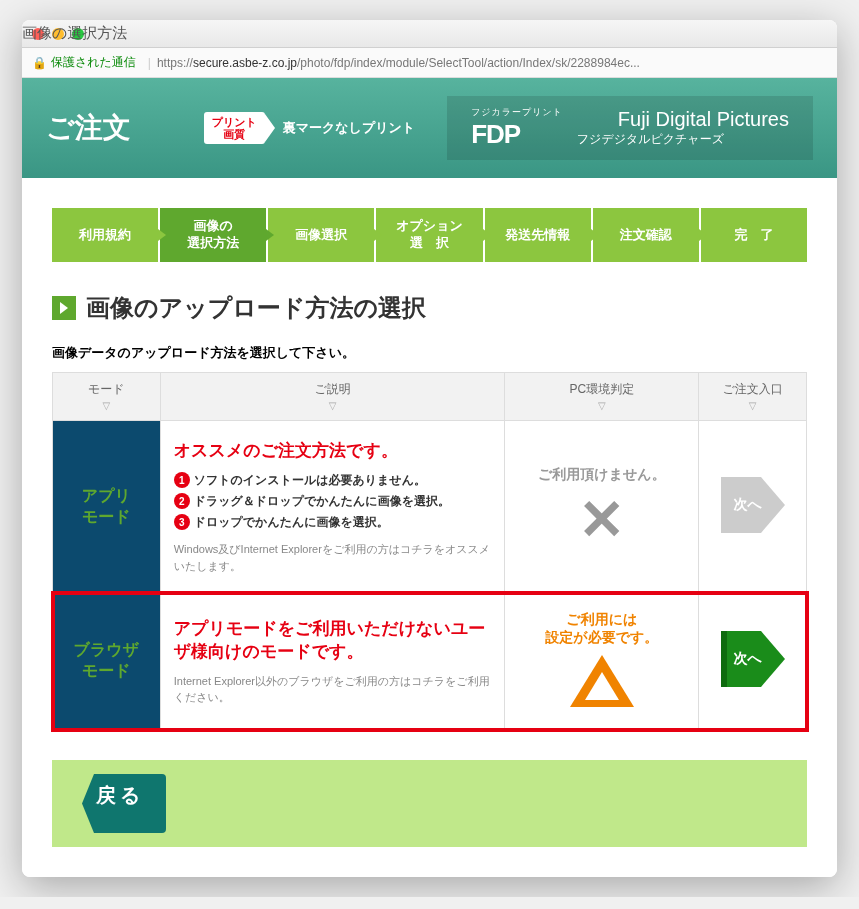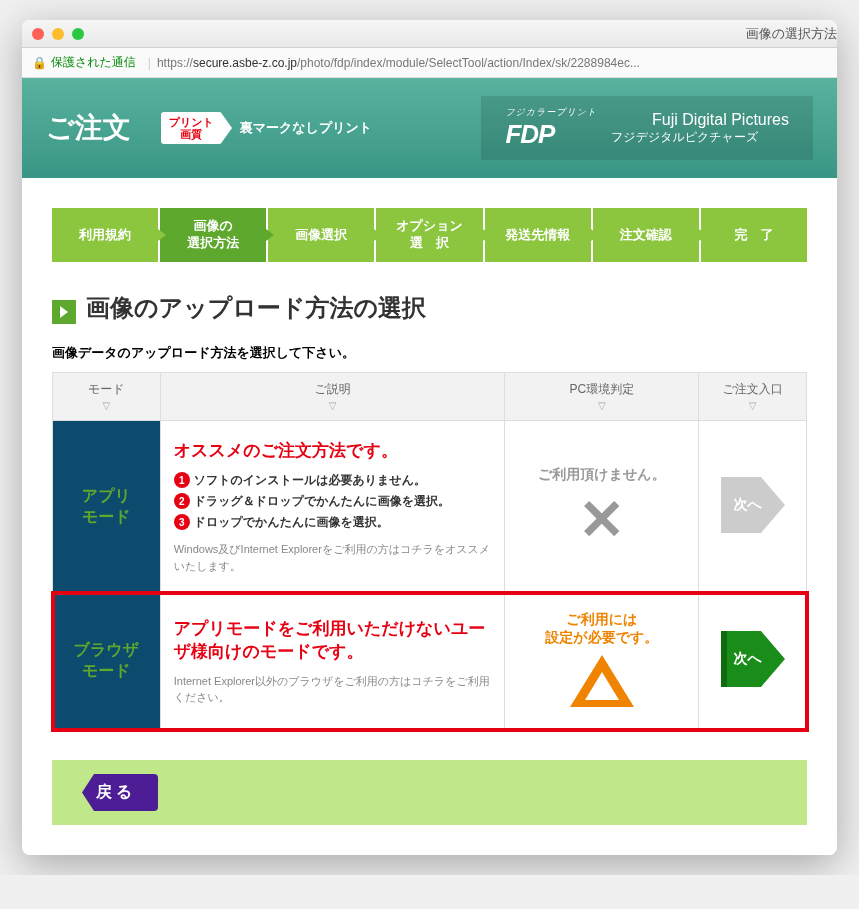--- a/index.html
+++ b/index.html
@@ -4,47 +4,47 @@
 <style>
 * { margin: 0; padding: 0; box-sizing: border-box; }
 body { font-family: "Hiragino Kaku Gothic Pro", "Meiryo", sans-serif; background: #f0f0f0; display: flex; justify-content: center; padding: 20px; }
 .window { width: 815px; background: #fff; border-radius: 8px; box-shadow: 0 10px 40px rgba(0,0,0,0.3); overflow: hidden; }
 .titlebar { height: 28px; background: linear-gradient(#f6f6f6,#e8e8e8); border-bottom: 1px solid #d0d0d0; display: flex; align-items: center; padding: 0 10px; position: relative; }
 .tl-buttons { display: flex; gap: 8px; }
 .tl-btn { width: 12px; height: 12px; border-radius: 50%; }
 .tl-close { background: #ff5f57; }
 .tl-min { background: #ffbd2e; }
 .tl-max { background: #28c940; }
-.tl-title { position: absolute; left: 8px; right: 0; text-align: right; font-size: 13px; color: #555; pointer-events: none; }
+.tl-title { position: absolute; left: 0; right: 0; text-align: left; font-size: 15px; color: #555; pointer-events: none; }
 .addrbar { height: 30px; background: #fafafa; border-bottom: 1px solid #ddd; display: flex; align-items: center; padding: 0 10px; font-size: 12px; color: #555; }
 .lock-icon { color: #0a0; margin-right: 4px; font-size: 12px; }
 .addr-secure { color: #0a8a0a; margin-right: 6px; }
 .addr-sep { color: #ccc; margin: 0 6px; }
 .addr-url { color: #777; white-space: nowrap; overflow: hidden; text-overflow: ellipsis; }
 .addr-url .host { color: #333; }
 .header { background: linear-gradient(#57b39e,#3a9684); padding: 18px 24px; display: flex; align-items: center; }
 .header-title { color: #fff; font-size: 28px; font-weight: bold; margin-right: 30px; }
-.print-badge { display: inline-flex; align-items: center; }
+.print-badge { display: inline-flex; align-items: center; margin-left: 43px; }
 .print-tag { background: #fff; padding: 4px 8px; border-radius: 3px; position: relative; }
 .print-tag-text { color: #e60012; font-size: 11px; font-weight: bold; line-height: 1.1; text-align: center; }
 .print-arrow { width: 0; height: 0; border-top: 14px solid transparent; border-bottom: 14px solid transparent; border-left: 10px solid #fff; }
 .print-label { color: #fff; font-size: 13px; font-weight: bold; margin-left: 8px; }
 .fdp-block { margin-left: auto; background: rgba(0,0,0,0.12); padding: 10px 24px; display: flex; align-items: center; gap: 14px; }
-.fdp-logo { color: #fff; font-style: italic; }
+.fdp-logo { color: #fff; }
 .fdp-logo-sub { font-size: 9px; letter-spacing: 1px; }
 .fdp-logo-main { font-size: 26px; font-weight: bold; letter-spacing: -1px; }
 .fdp-text { color: #fff; }
-.fdp-text-en { font-size: 16px; margin-left: 41px; }
+.fdp-text-en { font-size: 20px; margin-left: 41px; }
 .fdp-text-jp { font-size: 12px; }
 .content { padding: 30px; background: #fff; }
 .steps { display: flex; gap: 2px; margin-bottom: 30px; }
 .step { flex: 1; height: 54px; background: #8cc63f; color: #fff; display: flex; align-items: center; justify-content: center; font-size: 13px; font-weight: bold; text-align: center; position: relative; line-height: 1.3; }
 .step.active { background: #5fa82e; }
 .step-arrow { position: absolute; right: -8px; top: 50%; transform: translateY(-50%); width: 0; height: 0; border-top: 6px solid transparent; border-bottom: 6px solid transparent; border-left: 8px solid #8cc63f; z-index: 1; }
-.section-title { display: flex; align-items: flex-end; gap: 10px; margin-bottom: 20px; font-size: 24px; font-weight: bold; color: #333; }
+.section-title { display: flex; align-items: center; gap: 10px; margin-bottom: 20px; font-size: 24px; font-weight: bold; color: #333; }
 .title-icon { width: 24px; height: 24px; background: #5fa82e; display: inline-flex; align-items: center; justify-content: center; }
 .title-icon::after { content: ''; width: 0; height: 0; border-top: 6px solid transparent; border-bottom: 6px solid transparent; border-left: 8px solid #fff; }
 .subtitle { font-size: 13px; font-weight: bold; margin-bottom: 10px; }
 .table { width: 100%; border-collapse: collapse; }
 .table th { background: #f2f2f2; border: 1px solid #ddd; padding: 8px; font-size: 12px; color: #666; font-weight: normal; }
 .table th .sort { display: block; text-align: center; }
 .sort-icon { color: #aaa; font-size: 10px; }
 .table td { border: 1px solid #ddd; padding: 18px 13px; vertical-align: middle; }
 .mode-cell { background: #0c4a6e; text-align: center; font-size: 16px; font-weight: bold; color: #5fa82e; width: 100px; }
 .desc-cell { width: 320px; }
@@ -62,21 +62,21 @@
 .tri-icon::after { content: ''; position: absolute; left: -17px; top: 17px; width: 0; height: 0; border-left: 17px solid transparent; border-right: 17px solid transparent; border-bottom: 28px solid #fff; }
 .action-cell { width: 100px; text-align: center; }
 .next-btn { display: inline-block; width: 72px; height: 72px; position: relative; }
 .next-btn-shape { position: absolute; inset: 0; }
 .next-btn.disabled svg path { fill: #ccc; }
 .next-btn.enabled svg path { fill: #1a8c1a; }
 .next-btn.enabled svg .dark { fill: #0e6b0e; }
 .next-btn-text { position: absolute; left: 0; right: 10px; top: 50%; transform: translateY(-50%); color: #fff; font-size: 14px; font-weight: bold; text-align: center; }
 .row-highlight { outline: 4px solid #e60012; outline-offset: -2px; }
 .footer-bar { background: #c0e88a; padding: 14px 30px; margin-top: 30px; }
-.back-btn { display: inline-flex; align-items: center; background: #4c1d95; color: #fff; font-weight: bold; font-size: 16px; padding: 8px 22px 8px 14px; border-radius: 4px; position: relative; clip-path: polygon(12px 0, 100% 0, 100% 100%, 12px 100%, 0 50%); letter-spacing: 4px; }
+.back-btn { display: inline-flex; align-items: center; background: #0f766e; color: #fff; font-weight: bold; font-size: 20px; padding: 8px 22px 24px 14px; border-radius: 4px; position: relative; clip-path: polygon(12px 0, 100% 0, 100% 100%, 12px 100%, 0 50%); letter-spacing: 4px; }
 </style>
 </head>
 <body>
 
 <div class="window">
   <div class="titlebar">
     <div class="tl-buttons">
       <div class="tl-btn tl-close"></div>
       <div class="tl-btn tl-min"></div>
       <div class="tl-btn tl-max"></div>

